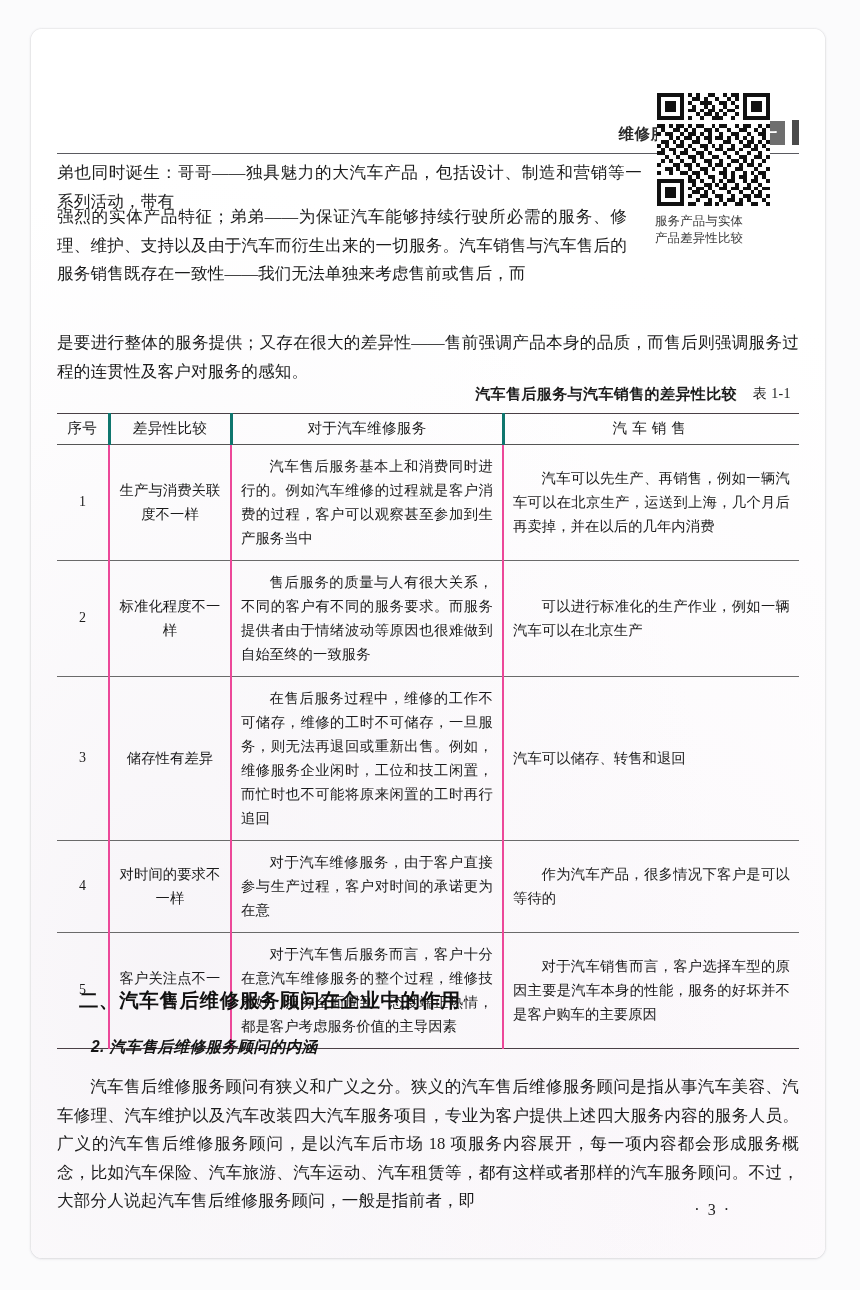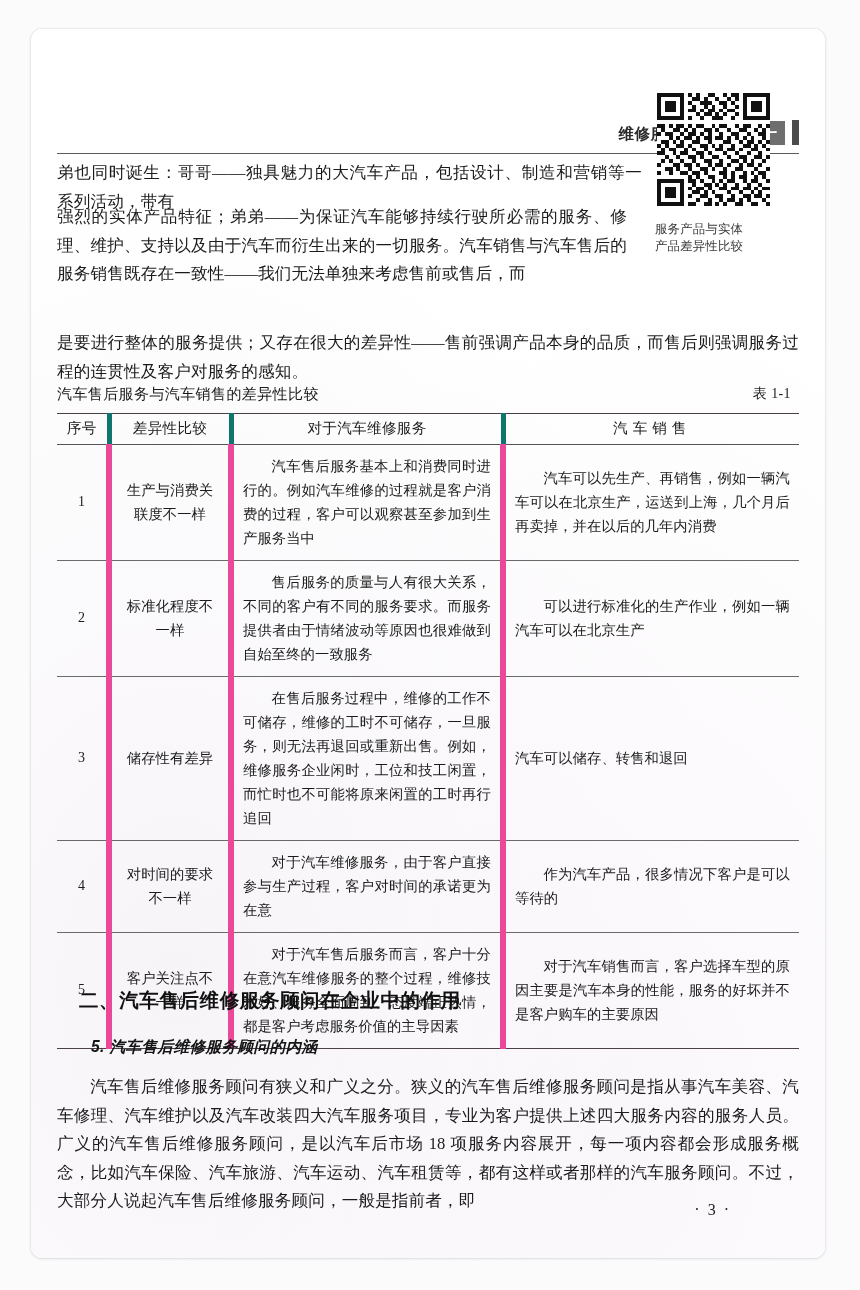--- a/index.html
+++ b/index.html
@@ -130,44 +130,44 @@
     width: 148px;
     text-align: left;
   }
   .qr-img {
     width: 113px;
     height: 113px;
     display: block;
     margin-left: 6px;
   }
   .qr-cap {
-    margin-top: 15px;
+    margin-top: 7px;
     margin-left: 4px;
     font-size: 12.4px;
     line-height: 17px;
     color: #3a3a3a;
     font-family: "Liberation Serif", "DejaVu Serif", serif;
     letter-spacing: 0.2px;
   }
 
   
   .tbl-capline {
     position: absolute;
     left: 0;
     top: 356px;
     width: 742px;
     height: 22px;
   }
   .tbl-title {
     position: absolute;
     left: 0;
     width: 680px;
-    text-align: left;
+    text-align: right;
     font-family: "Liberation Sans", "DejaVu Sans", sans-serif;
-    font-weight: 400;
+    font-weight: 700;
     font-size: 15px;
     color: #1b1b1b;
     letter-spacing: 0.4px;
   }
   .tbl-num {
     position: absolute;
     right: 8px;
     font-size: 14px;
     color: #1b1b1b;
     letter-spacing: 0.4px;
@@ -188,34 +188,34 @@
   table.cmp thead th {
     border-top: 1.7px solid #4a4046;
     border-bottom: 1px solid #555;
     padding: 5px 4px 6px 4px;
     font-weight: 400;
     font-size: 14.6px;
     color: #1b1b1b;
     text-align: center;
     letter-spacing: 0.3px;
   }
-  table.cmp thead th.v { border-right: 5px solid #0f766e; }
+  table.cmp thead th.v { border-right: 3px solid #0f766e; }
   table.cmp thead th.wide { letter-spacing: 5px; }
 
   table.cmp tbody td {
     padding: 9px 9px 10px 9px;
     font-size: 14.3px;
     line-height: 24px;
     color: #1b1b1b;
     vertical-align: middle;
     border-bottom: 1px solid #6a6a6a;
     letter-spacing: 0.1px;
   }
   table.cmp tbody tr:last-child td { border-bottom: 1.7px solid #4a4046; }
-  table.cmp td.v { border-right: 6px solid #ec4899; font-family: Liberation Serif, serif; }
+  table.cmp td.v { border-right: 2px solid #ec4899; font-family: Liberation Serif, serif; }
   table.cmp td.idx { text-align: center; font-size: 14px; }
   table.cmp td.key { text-align: center; }
   table.cmp td.body { text-align: justify; text-justify: inter-character; text-indent: 2em; }
   table.cmp td.sale { text-align: justify; text-justify: inter-character; text-indent: 2em; }
 
   
   .h2 {
     position: absolute;
     left: 22px;
     top: 958px;
@@ -577,19 +577,19 @@
         <tr>
           <td class="v idx">5</td>
           <td class="v key">客户关注点不一样</td>
           <td class="v body">对于汽车售后服务而言，客户十分在意汽车维修服务的整个过程，维修技术好、服务全面周到、态度端正热情，都是客户考虑服务价值的主导因素</td>
           <td class="sale">对于汽车销售而言，客户选择车型的原因主要是汽车本身的性能，服务的好坏并不是客户购车的主要原因</td>
         </tr>
       </tbody>
     </table>
 
     <div class="h2">二、汽车售后维修服务顾问在企业中的作用</div>
-    <div class="h3">5. 汽车售后维修服务顾问的内涵</div>
+    <div class="h3">2. 汽车售后维修服务顾问的内涵</div>
     <div class="bodytext para-3 p-indent">汽车售后维修服务顾问有狭义和广义之分。狭义的汽车售后维修服务顾问是指从事汽车美容、汽车修理、汽车维护以及汽车改装四大汽车服务项目，专业为客户提供上述四大服务内容的服务人员。广义的汽车售后维修服务顾问，是以汽车后市场 18 项服务内容展开，每一项内容都会形成服务概念，比如汽车保险、汽车旅游、汽车运动、汽车租赁等，都有这样或者那样的汽车服务顾问。不过，大部分人说起汽车售后维修服务顾问，一般是指前者，即</div>
 
     <div class="folio">· 3 ·</div>
 
   </div>
 </div>
 
 </body></html>

